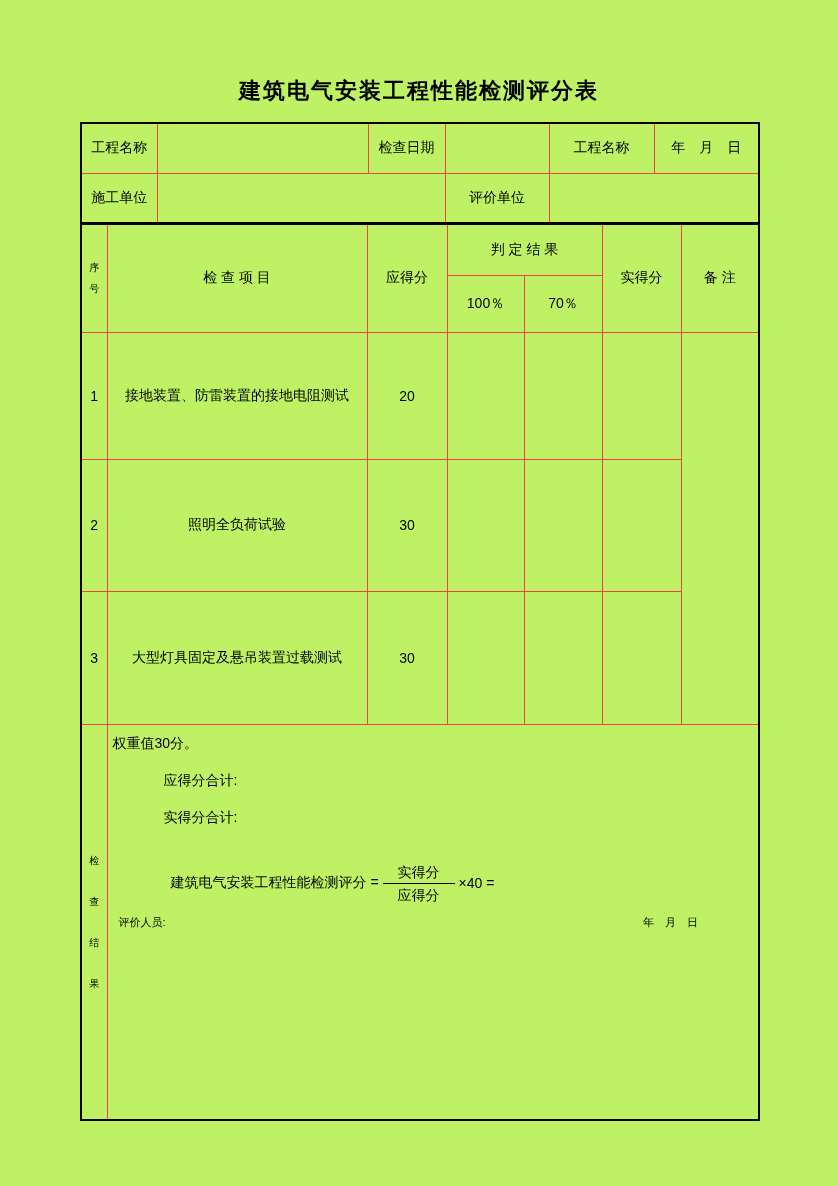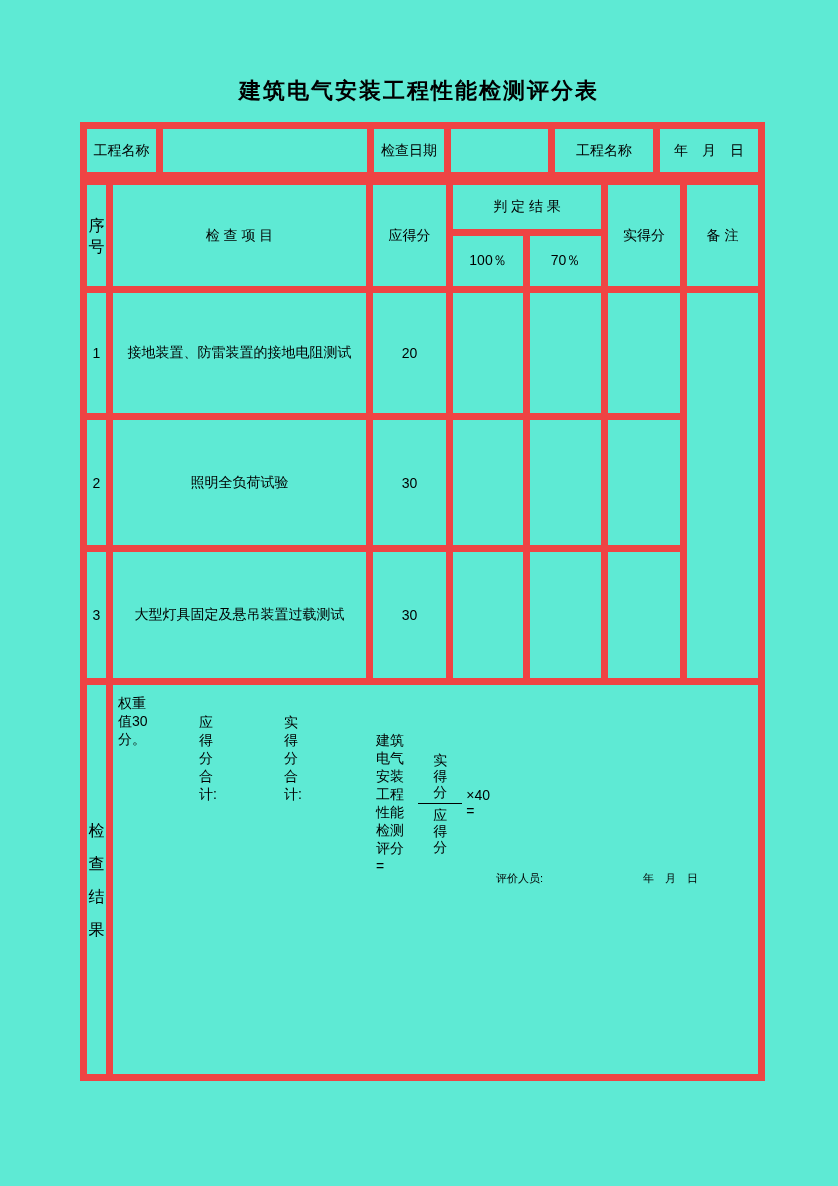--- a/index.html
+++ b/index.html
@@ -1,50 +1,50 @@
 <!DOCTYPE html>
 <html><head>
 <meta charset="utf-8">
 <style>
   html,body{margin:0;padding:0;background:#ffffff;}
   .page{
-    width:838px;height:1186px;background:#5eead4;box-sizing:border-box;
+    width:838px;height:1186px;background:#bef264;box-sizing:border-box;
     padding:78px 80px 0 80px;position:relative;color:#000;
     font-family:"Liberation Sans","DejaVu Sans",sans-serif;
   }
   .title{
     margin:0;text-align:center;font-size:22px;font-weight:bold;
     letter-spacing:2px;height:26px;line-height:26px;
   }
   .tbl{
     border-collapse:collapse;table-layout:fixed;width:678px;
     border:2px solid #000;
   }
   .tbl td{
-    border:7px solid #ef4444;text-align:center;vertical-align:middle;
+    border:1px solid #ef4444;text-align:center;vertical-align:middle;
     font-size:14px;padding:0;overflow:hidden;
   }
   .tbl.top{margin-top:18px;}
   .tbl.top tr{height:50px;}
   .tbl.main{margin-top:-1px;}
   tr.hdrA{height:51px;}
   tr.hdrB{height:57px;}
   tr.r1{height:127px;}
   tr.r2{height:132px;}
   tr.r3{height:133px;}
   tr.resultRow{height:396px;}
   .vtext{
     width:16px;margin:0 auto;word-break:break-all;text-align:center;
-    font-size:16px;
+    font-size:10px;
   }
   .vtext.small{line-height:21px;}
-  .vtext.tall{line-height:33px;}
+  .vtext.tall{line-height:41px;}
   td.result-cell{vertical-align:top;text-align:left;}
   .result-content{
-    height:100%;box-sizing:border-box;display:flex;
+    height:100%;box-sizing:border-box;display:flex;flex-direction:column;
     align-items:flex-start;padding:9px 0 30px 5px;
   }
   .weight-note{font-size:14px;line-height:18px;}
   .total-line{font-size:14px;line-height:18px;margin:19px 8px 0 51px;}
   .formula{
     display:flex;align-items:center;margin:38px 0 12px 58px;font-size:14px;
   }
   .frac{display:inline-flex;flex-direction:column;text-align:center;margin:0 4px;}
   .frac .num{padding:0 15px 3px 15px;line-height:16px;}
   .frac .den{border-top:1.5px solid #000;padding:3px 15px 0 15px;line-height:16px;}
@@ -71,20 +71,26 @@
         <col style="width:105px">
     </colgroup>
     <tbody>
       <tr>
         <td>工程名称</td>
         <td></td>
         <td>检查日期</td>
         <td></td>
         <td>工程名称</td>
         <td>年　月　日</td>
+      </tr>
+      <tr>
+        <td>施工单位</td>
+        <td colspan="2"></td>
+        <td>评价单位</td>
+        <td colspan="2"></td>
       </tr>
     </tbody>
   </table>
 
   <table class="tbl main">
     <colgroup>
       <col style="width:26px">
         <col style="width:260px">
         <col style="width:80px">
       <col style="width:77px">

